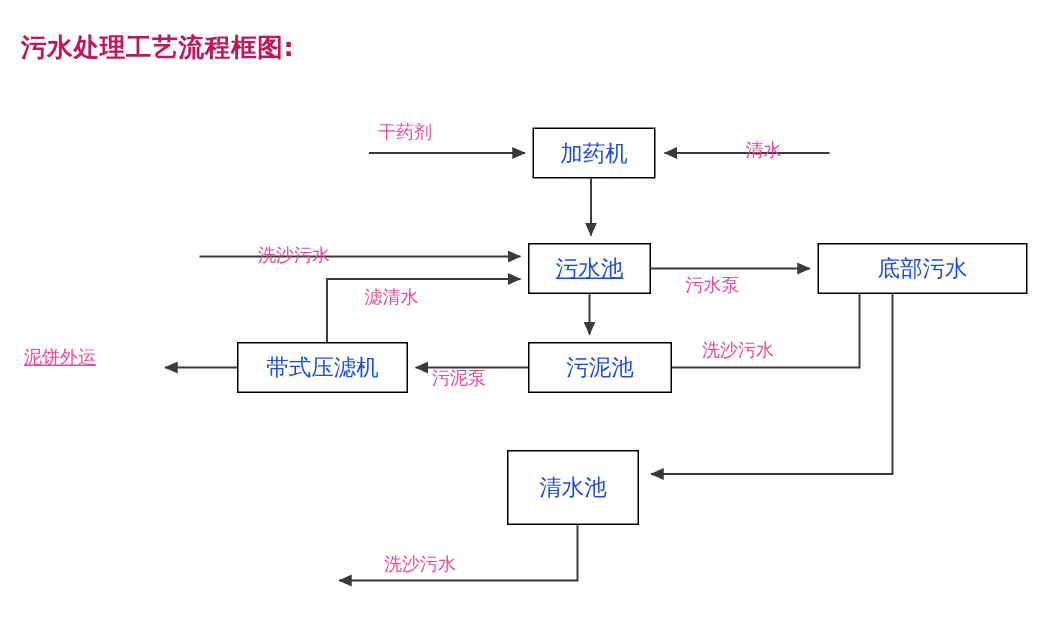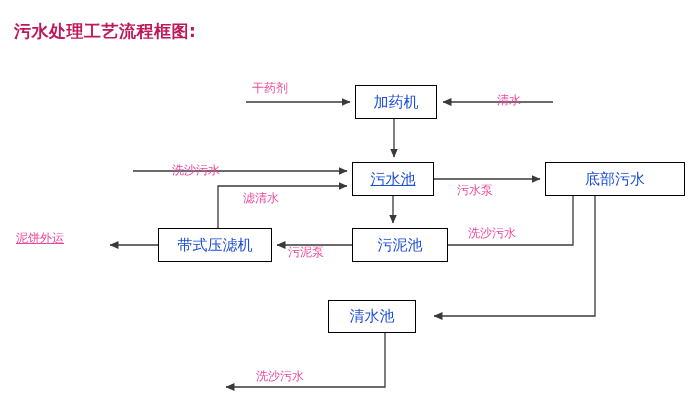--- a/index.html
+++ b/index.html
@@ -117,21 +117,21 @@
   </div>
 
   <div class="node" style="left:158px; top:228px; width:114px; height:34px;">
     <span>带式压滤机</span>
   </div>
 
   <div class="node" style="left:352px; top:228px; width:96px; height:34px;">
     <span>污泥池</span>
   </div>
 
-  <div class="node" style="left:328px; top:300px; width:88px; height:33px;">
+  <div class="node" style="left:338px; top:300px; width:88px; height:50px;">
     <span>清水池</span>
   </div>
 
   <div class="edge-label" style="left:252px; top:80px;">干药剂</div>
 
   <div class="edge-label" style="left:497px; top:80px;margin-top:12px;">清水</div>
 
   <div class="edge-label" style="left:172px; top:162px;">洗沙污水</div>
 
   <div class="edge-label" style="left:243px; top:190px;">滤清水</div>

